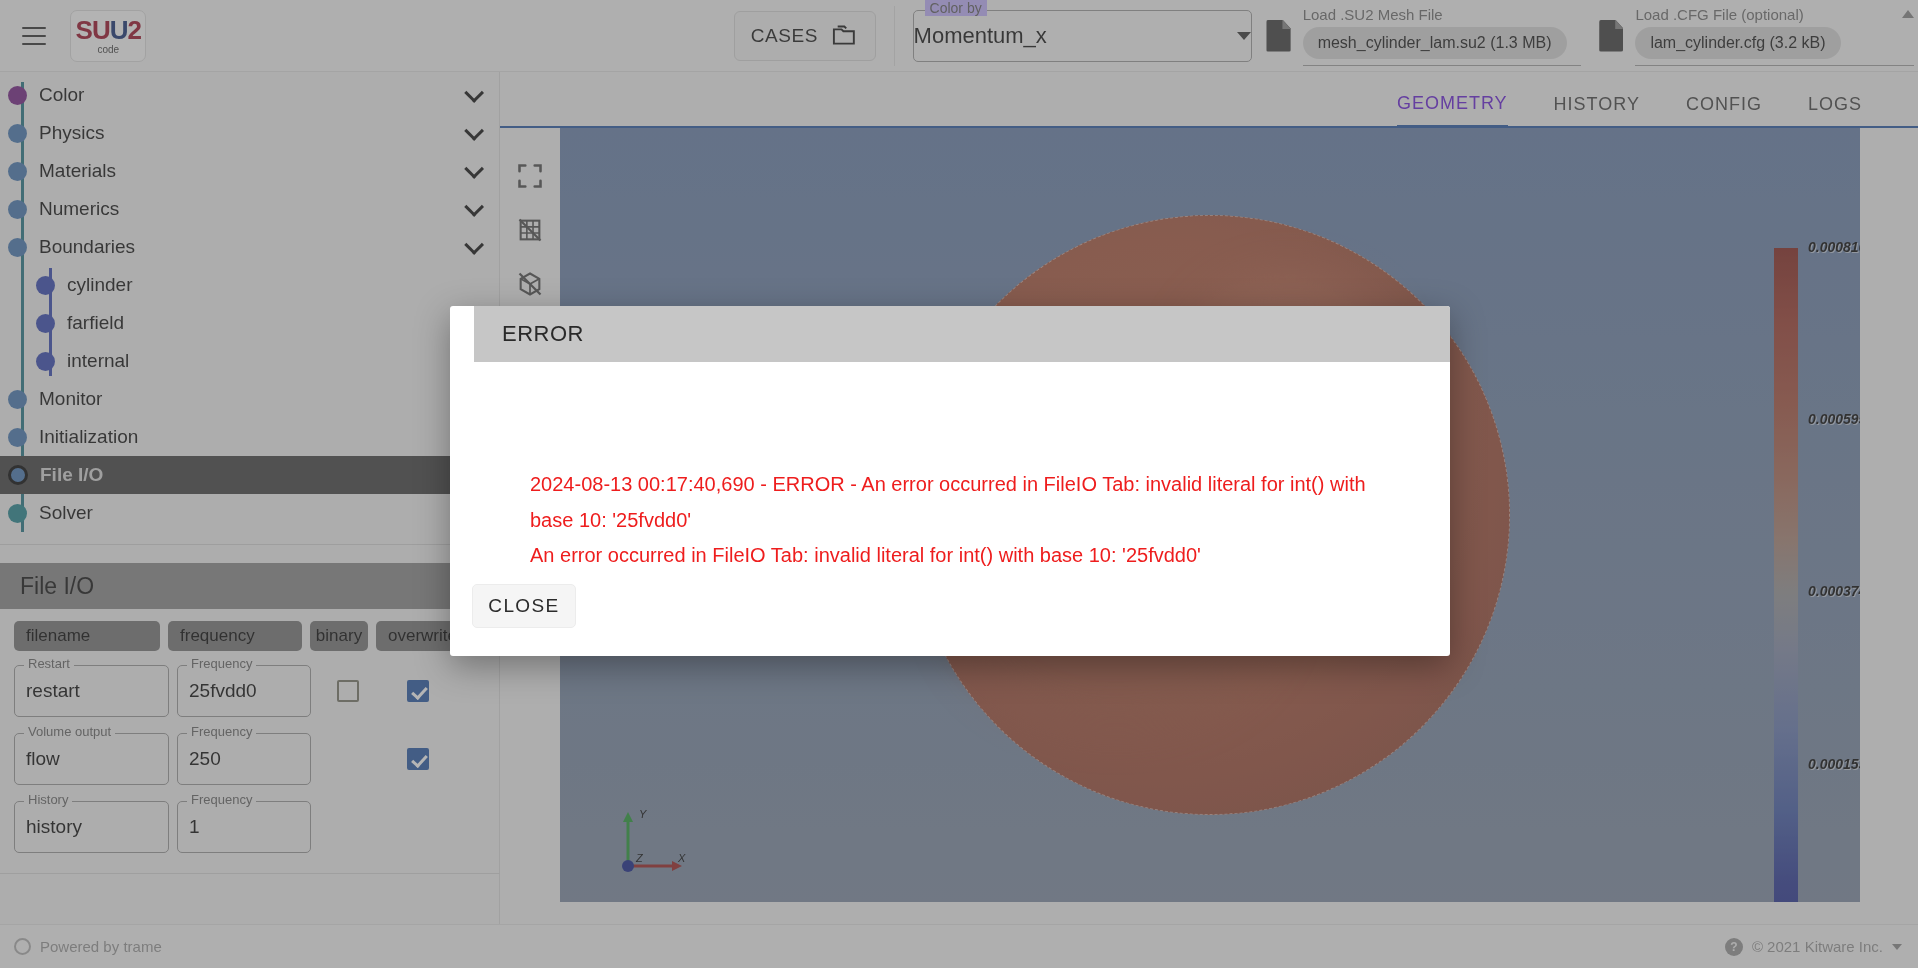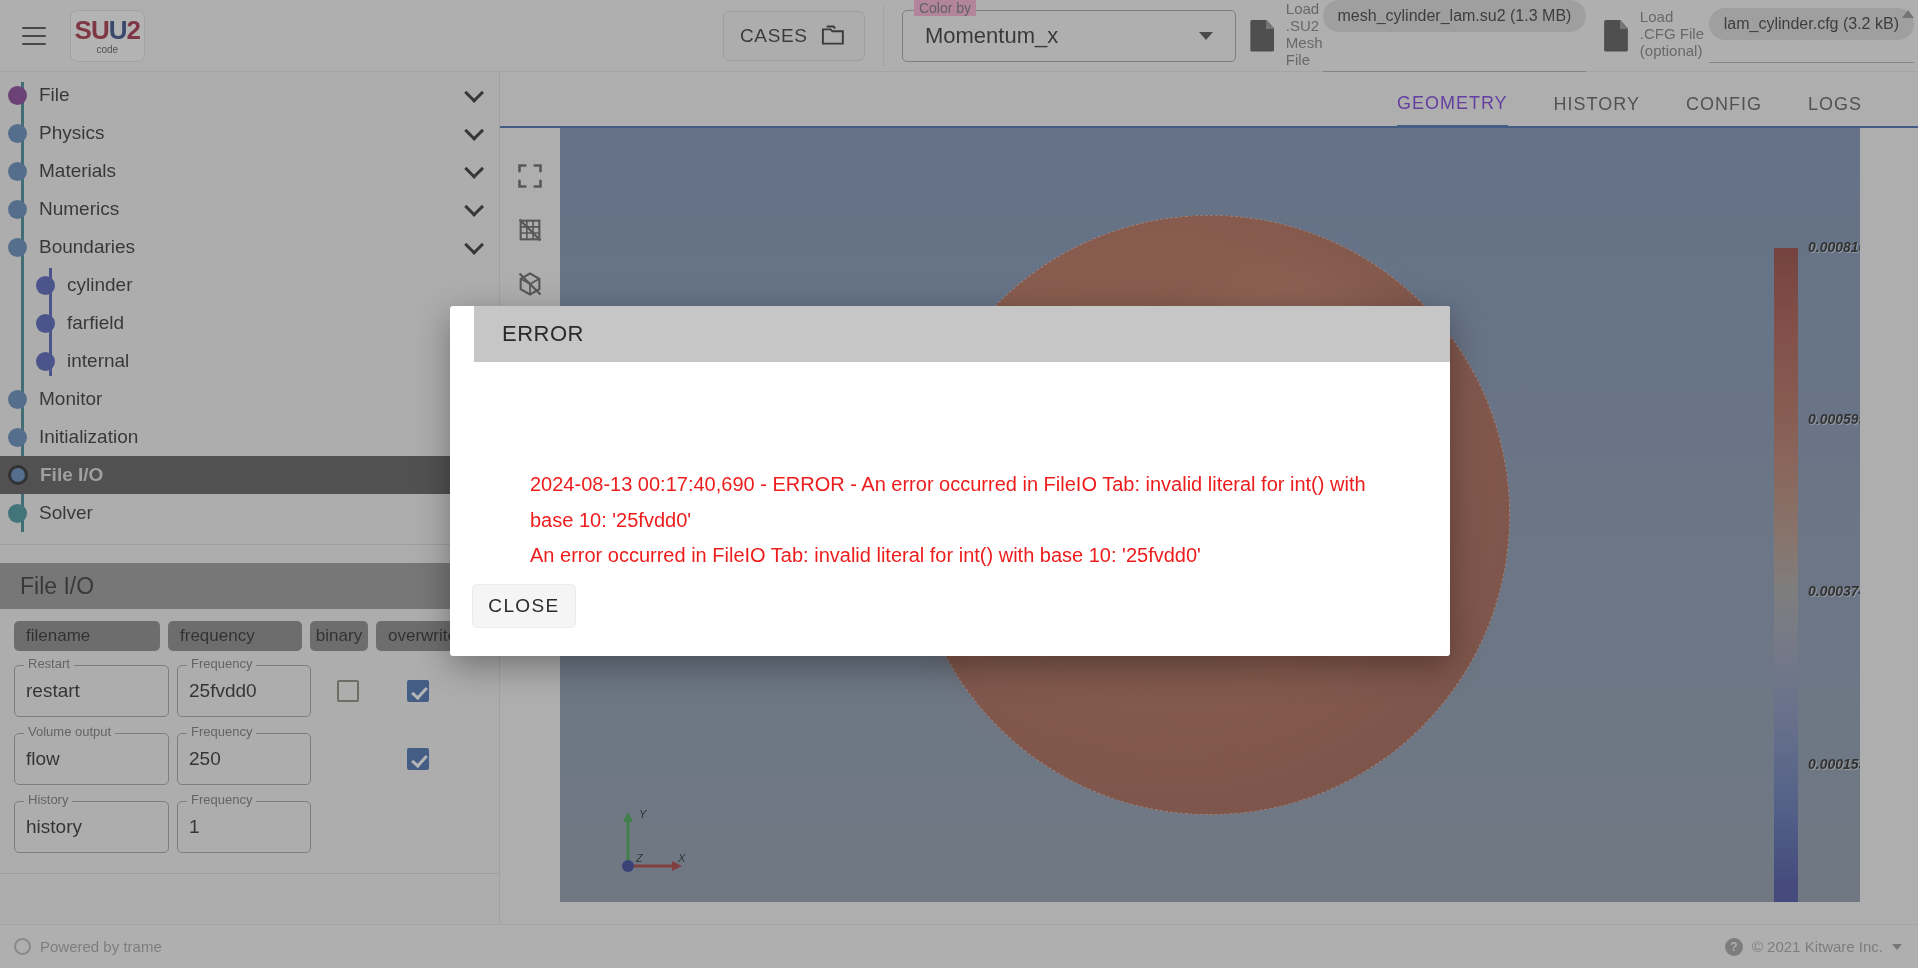--- a/index.html
+++ b/index.html
@@ -41,37 +41,37 @@
     height:50px; min-width:142px; border:1px solid #d7d7d7; border-radius:6px;
     background:#f0f0f0; display:flex; align-items:center; justify-content:center;
     gap:14px; font-size:19px; letter-spacing:.6px; color:#1f1f1f; cursor:pointer;
     padding:0 16px;
   }
   .divider-v { width:1px; height:60px; background:#dfdfdf; margin:0 18px; }
 
   .colorby-wrap { position:relative; width:366px; height:52px; }
   .colorby-field {
     position:absolute; inset:0; border:1px solid #9e9e9e; border-radius:5px;
-    display:flex; align-items:center; padding:0 22px; font-size:22px; color:#1c1c1c;
+    display:flex; align-items:center; padding:0 0; font-size:22px; color:#1c1c1c;
     background:transparent;
   }
   .colorby-legend {
-    position:absolute; top:-10px; left:12px; padding:0 5px; background:#f9a8d4;
+    position:absolute; top:-10px; left:12px; padding:0 5px; background:#c4b5fd;
     font-size:14px; color:#666;
   }
   .caret { margin-left:auto; width:0;height:0;border-left:7px solid transparent;
            border-right:7px solid transparent;border-top:8px solid #3c3c3c; }
 
   .file-doc-icon { width:26px; height:32px; margin:0 12px 0 14px; position:relative; }
   .file-doc-icon .pg { position:absolute; inset:0; background:#454545;
       clip-path: polygon(0 0, 66% 0, 100% 28%, 100% 100%, 0 100%); border-radius:2px;}
   .file-doc-icon .fold { position:absolute; right:0; top:0; width:34%; height:30%;
       background:#8d8d8d; clip-path: polygon(0 0, 100% 100%, 0 100%); }
 
-  .loadgroup { display:flex; flex-direction:row; justify-content:center;
+  .loadgroup { display:flex; flex-direction:column; justify-content:center;
                width:300px; margin-right:4px;}
   .load-label { font-size:15px; color:#737373; margin-bottom:4px; }
   .load-underline { border-bottom:1px solid #a5a5a5; padding-bottom:6px; }
   .chip {
     display:inline-flex; align-items:center; height:32px; padding:0 15px;
     background:#d8d8d8; border-radius:16px; font-size:16px; color:#262626;
     white-space:nowrap;
   }
 
   .tb-scroll-up { position:absolute; right:4px; top:6px; width:12px;height:12px;
@@ -285,21 +285,21 @@
     <div class="tb-scroll-up"></div>
   </div>
 
   <div class="sidebar">
     <div class="tree">
       <div class="tree-line"></div>
       <div class="child-line" style="top:196px; height:108px;"></div>
       <div id="tree-rows">
           <div class="tree-row">
             <span class="bullet b-purple"></span>
-            <span class="tree-label">File</span>
+            <span class="tree-label">Color</span>
             <span class="chevron"></span>
           </div>
           <div class="tree-row">
             <span class="bullet b-blue"></span>
             <span class="tree-label">Physics</span>
             <span class="chevron"></span>
           </div>
           <div class="tree-row">
             <span class="bullet b-blue"></span>
             <span class="tree-label">Materials</span>

